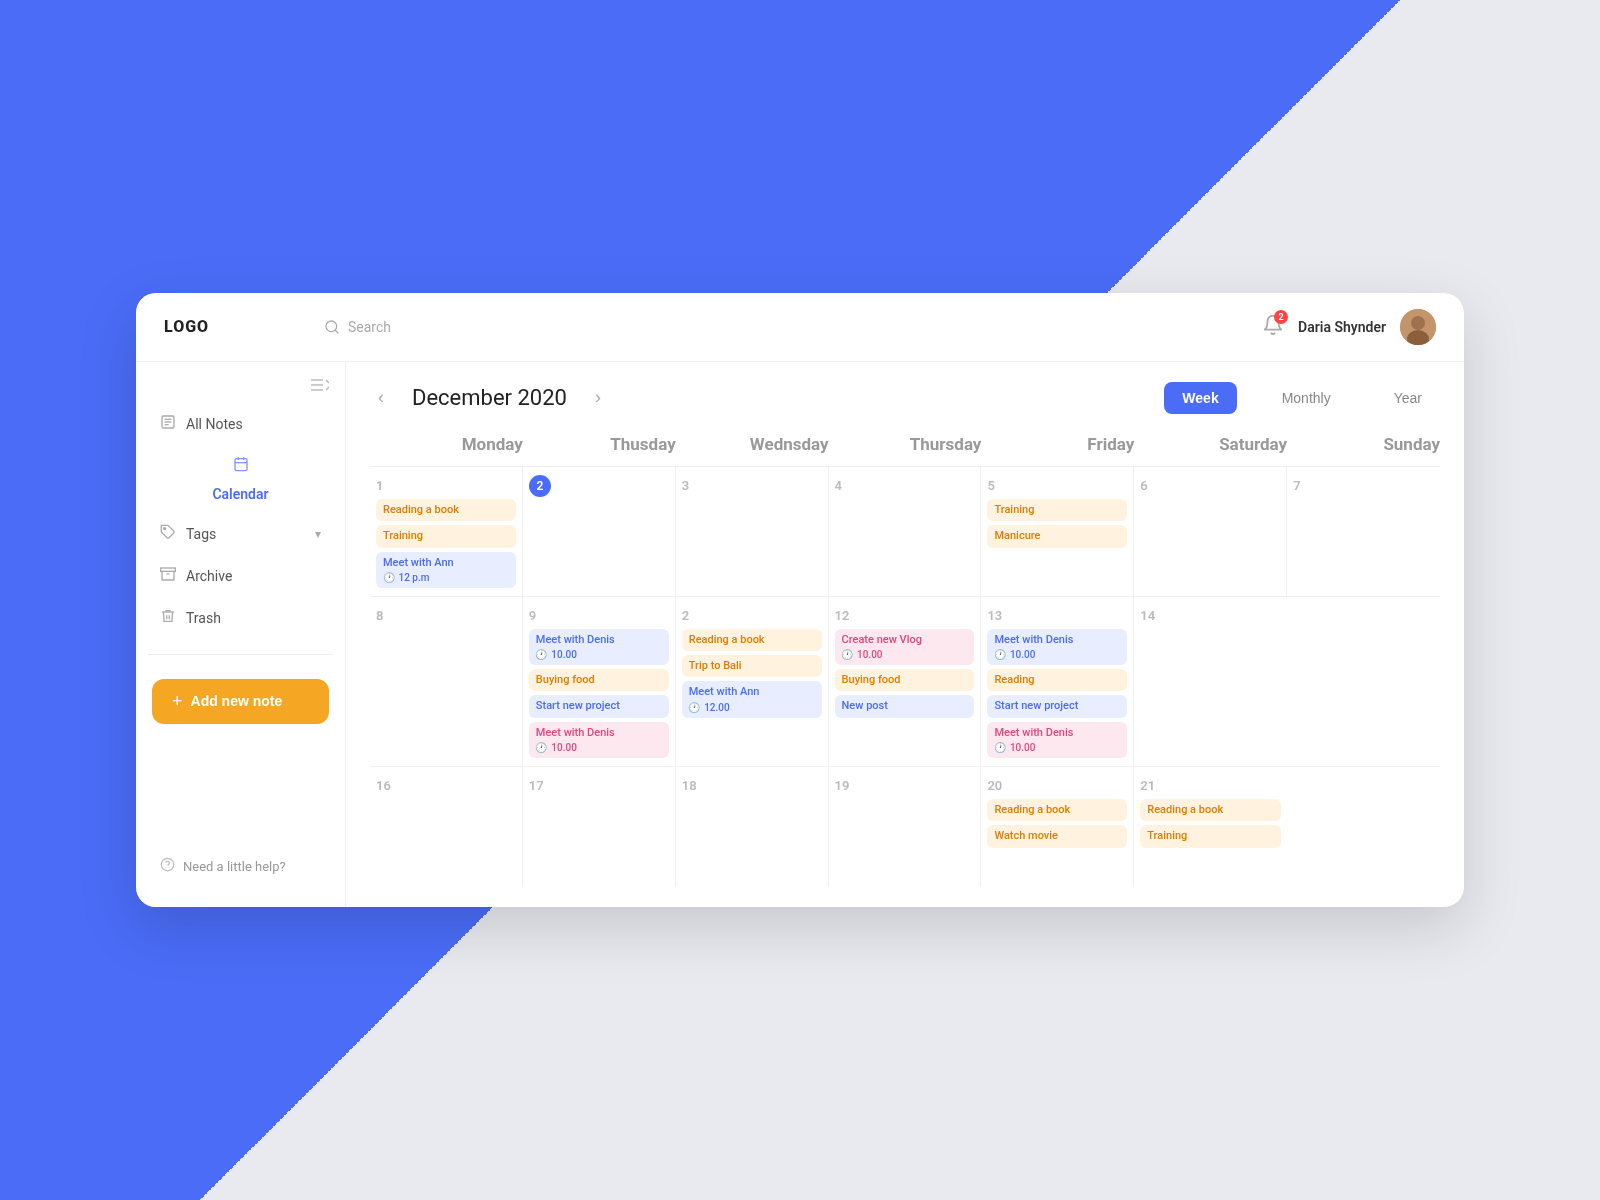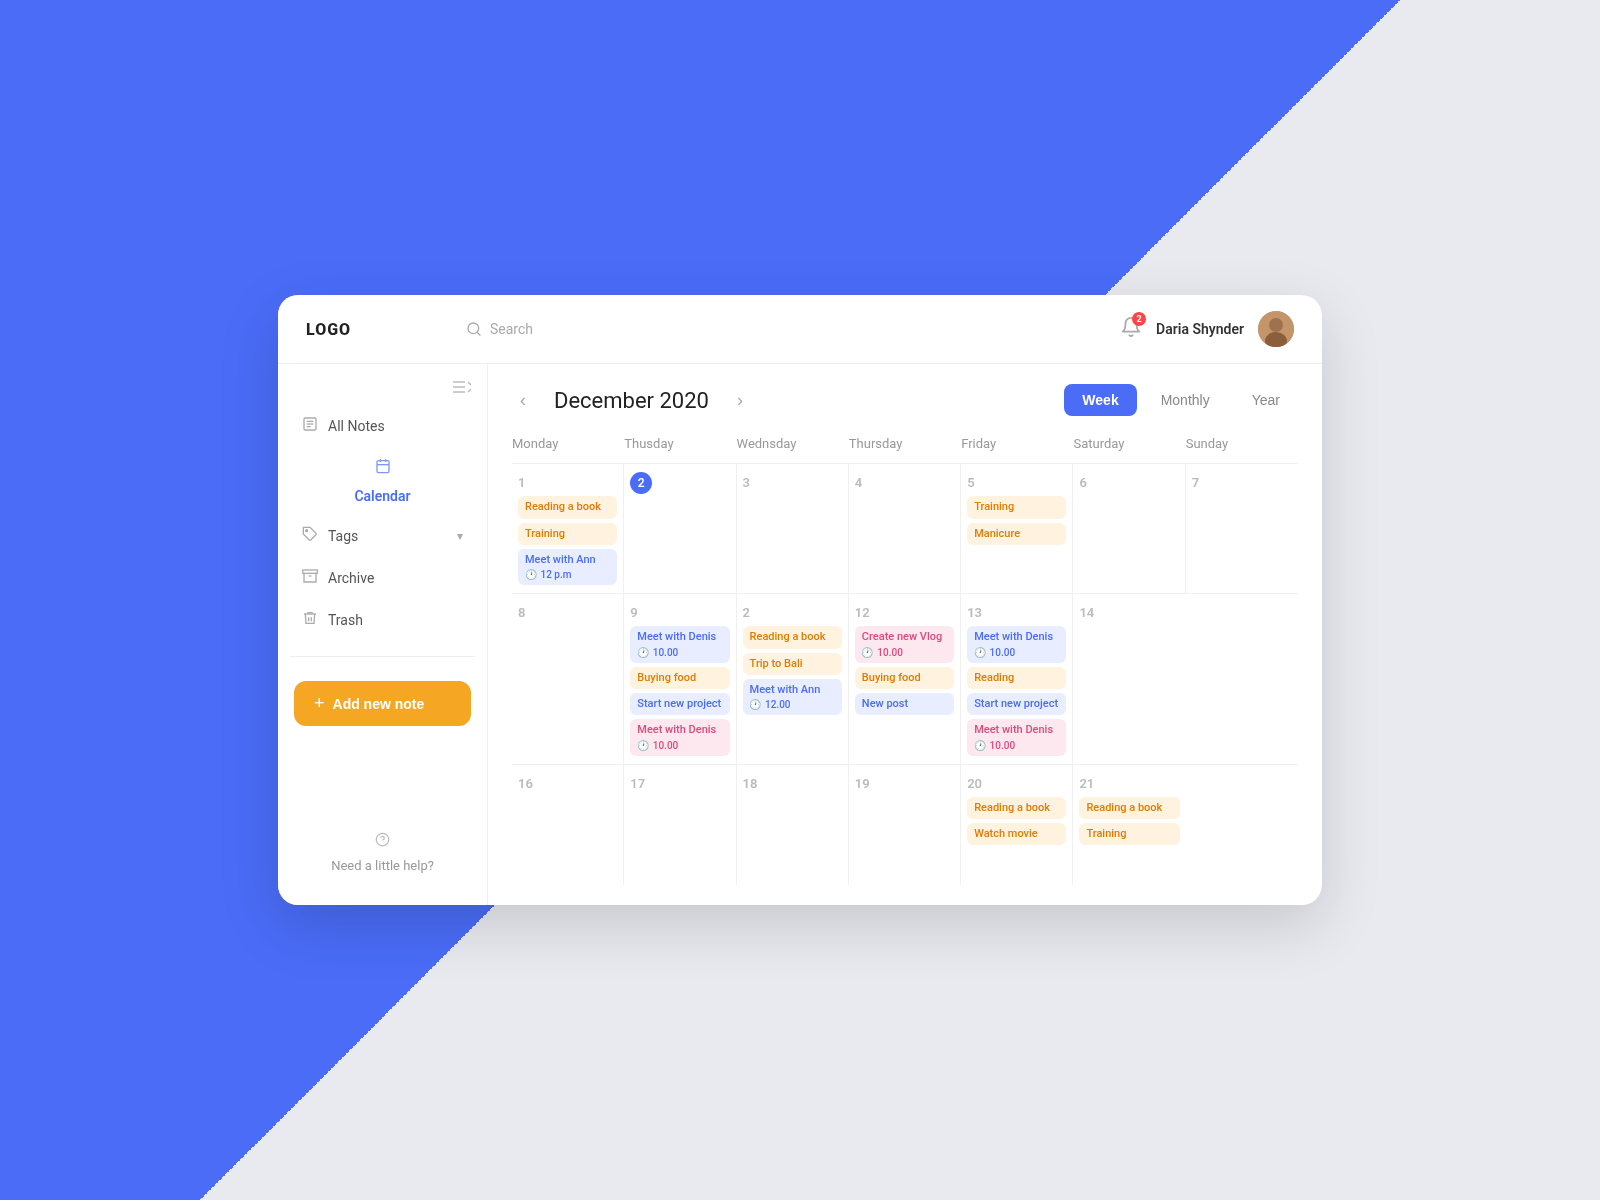--- a/index.html
+++ b/index.html
@@ -6,21 +6,21 @@
     body {
       font-family: -apple-system, BlinkMacSystemFont, 'Segoe UI', Roboto, sans-serif;
       background: linear-gradient(135deg, #4a6cf7 0%, #4a6cf7 50%, #e8eaf0 50%);
       min-height: 100vh;
       display: flex;
       align-items: center;
       justify-content: center;
     }
 
     .app-container {
-      width: 1044px;
+      width: 1328px;
       background: #f9a8d4;
       border-radius: 20px;
       box-shadow: 0 20px 60px rgba(0,0,0,0.15);
       display: flex;
       flex-direction: column;
       overflow: hidden;
     }
 
     
     .header {
@@ -160,21 +160,20 @@
       margin-top: auto;
       padding: 16px 24px;
     }
     .help-link {
       display: flex;
       align-items: center;
       gap: 8px;
       font-size: 13px;
       color: #999;
       cursor: pointer;
-      flex-direction: column;
     }
 
     
     .main-content {
       flex: 1;
       padding: 20px 24px;
       background: #fff;
       overflow-y: auto;
     }
 
@@ -211,41 +210,42 @@
     }
     .view-btn {
       padding: 8px 18px;
       border: none;
       border-radius: 8px;
       font-size: 14px;
       cursor: pointer;
       background: none;
       color: #888;
       font-weight: 500;
+      margin-left: 21px;
     }
     .view-btn.active {
       background: #4a6cf7;
       color: #fff;
       font-weight: 600;
     }
 
     
     .cal-grid {
       width: 100%;
     }
     .cal-days-header {
       display: grid;
       grid-template-columns: repeat(7, 1fr);
       margin-bottom: 4px;
     }
     .cal-day-name {
-      text-align: left;
-      font-size: 13px;
+      text-align: right;
+      font-size: 17px;
       color: #999;
-      font-weight: 400;
+      font-weight: 700;
       padding-bottom: 8px;
     }
     .cal-weeks {
       display: flex;
       flex-direction: column;
       gap: 0;
     }
     .cal-week {
       display: grid;
       grid-template-columns: repeat(7, 1fr);

